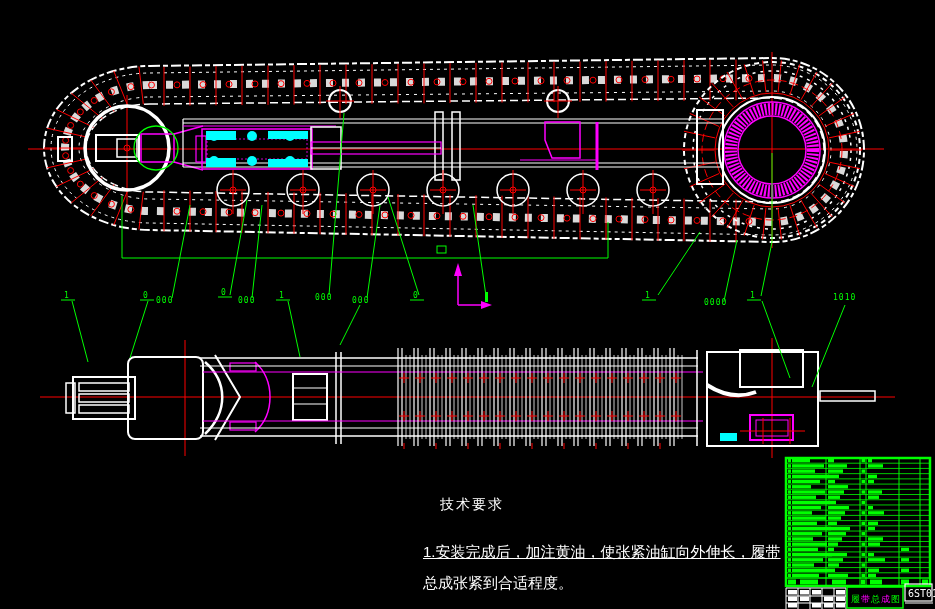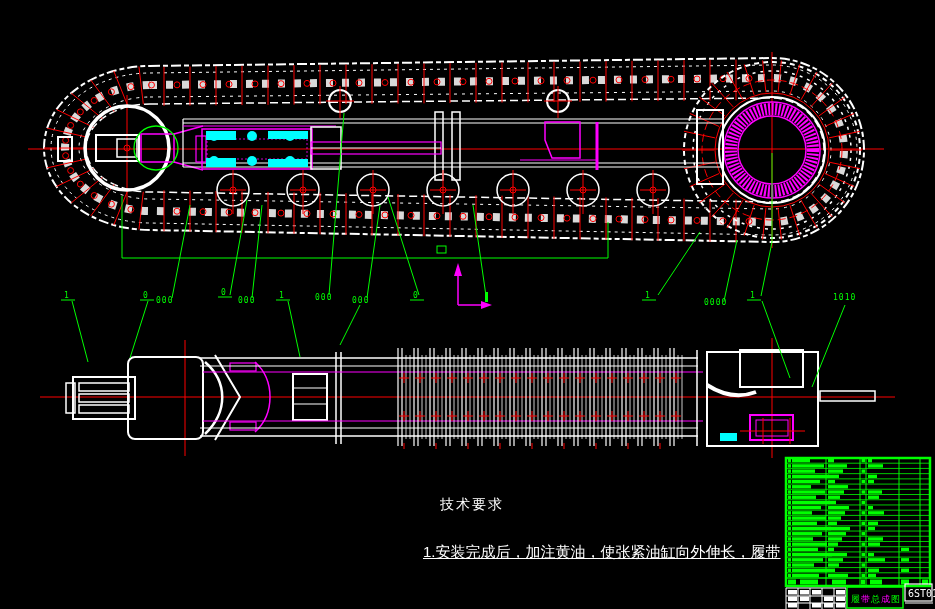--- a/index.html
+++ b/index.html
@@ -723,13 +723,14 @@
           <text x="891" y="602" font-size="9" fill="#00ff00" font-family="Liberation Sans, sans-serif">图</text>
         </g>
       <rect x="905" y="584" width="27" height="17" fill="none" stroke="#ffffff" stroke-width="1.2"></rect>
       <text x="908" y="597" font-size="10" fill="#ffffff" font-family="DejaVu Sans Mono, monospace">6ST01</text>
       <line x1="905" y1="603" x2="933" y2="603" stroke="#ffffff" stroke-width="1"></line>
     </g>
   </svg>
 
   <div class="note note-heading">技术要求</div>
   <div class="note note-line1">1.安装完成后，加注黄油，使张紧油缸向外伸长，履带</div>
+  <div class="note note-line2">总成张紧到合适程度。</div>
 </div>
 
 </body></html>

